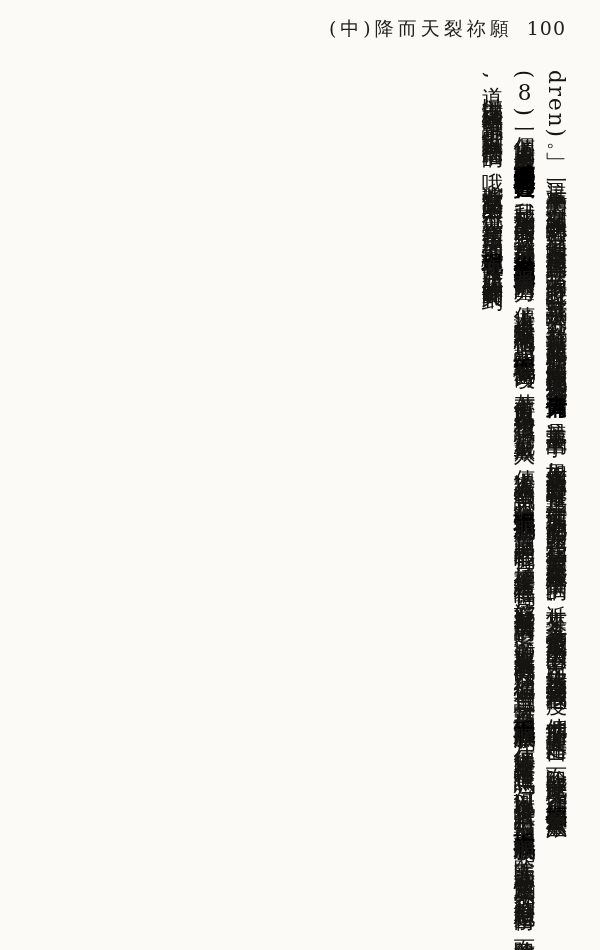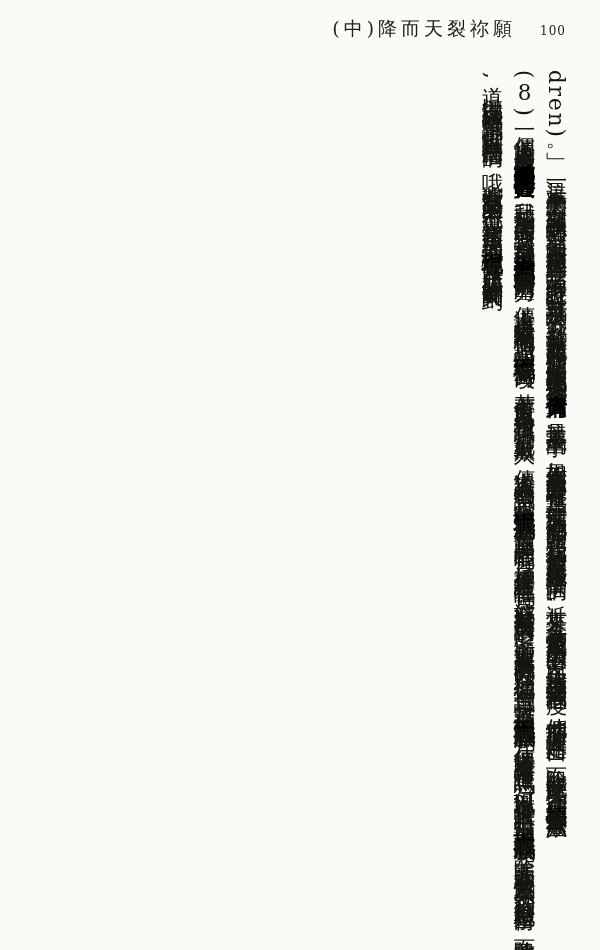--- a/index.html
+++ b/index.html
@@ -11,29 +11,29 @@
   }
   .page{
     position:relative;
     width:600px;height:950px;
     background:#fbfaf6;
     color:#171512;
   }
   .running-head{
     position:absolute;
     top:16px;right:34px;
-    display:flex;align-items:baseline;gap:24px;
+    display:flex;align-items:baseline;gap:14px;
     font-size:19px;
     letter-spacing:4px;
     color:#22201c;
     white-space:nowrap;
   }
   .running-head .pageno{
     letter-spacing:1px;
-    font-size:12px;
+    font-size:19px;
   }
   .text-body{
     position:absolute;
     top:70px;right:28px;
     height:876px;width:544px;
     writing-mode:vertical-rl;
     text-orientation:mixed;
     font-size:21.5px;
     line-height:32px;          
     letter-spacing:2px;        

